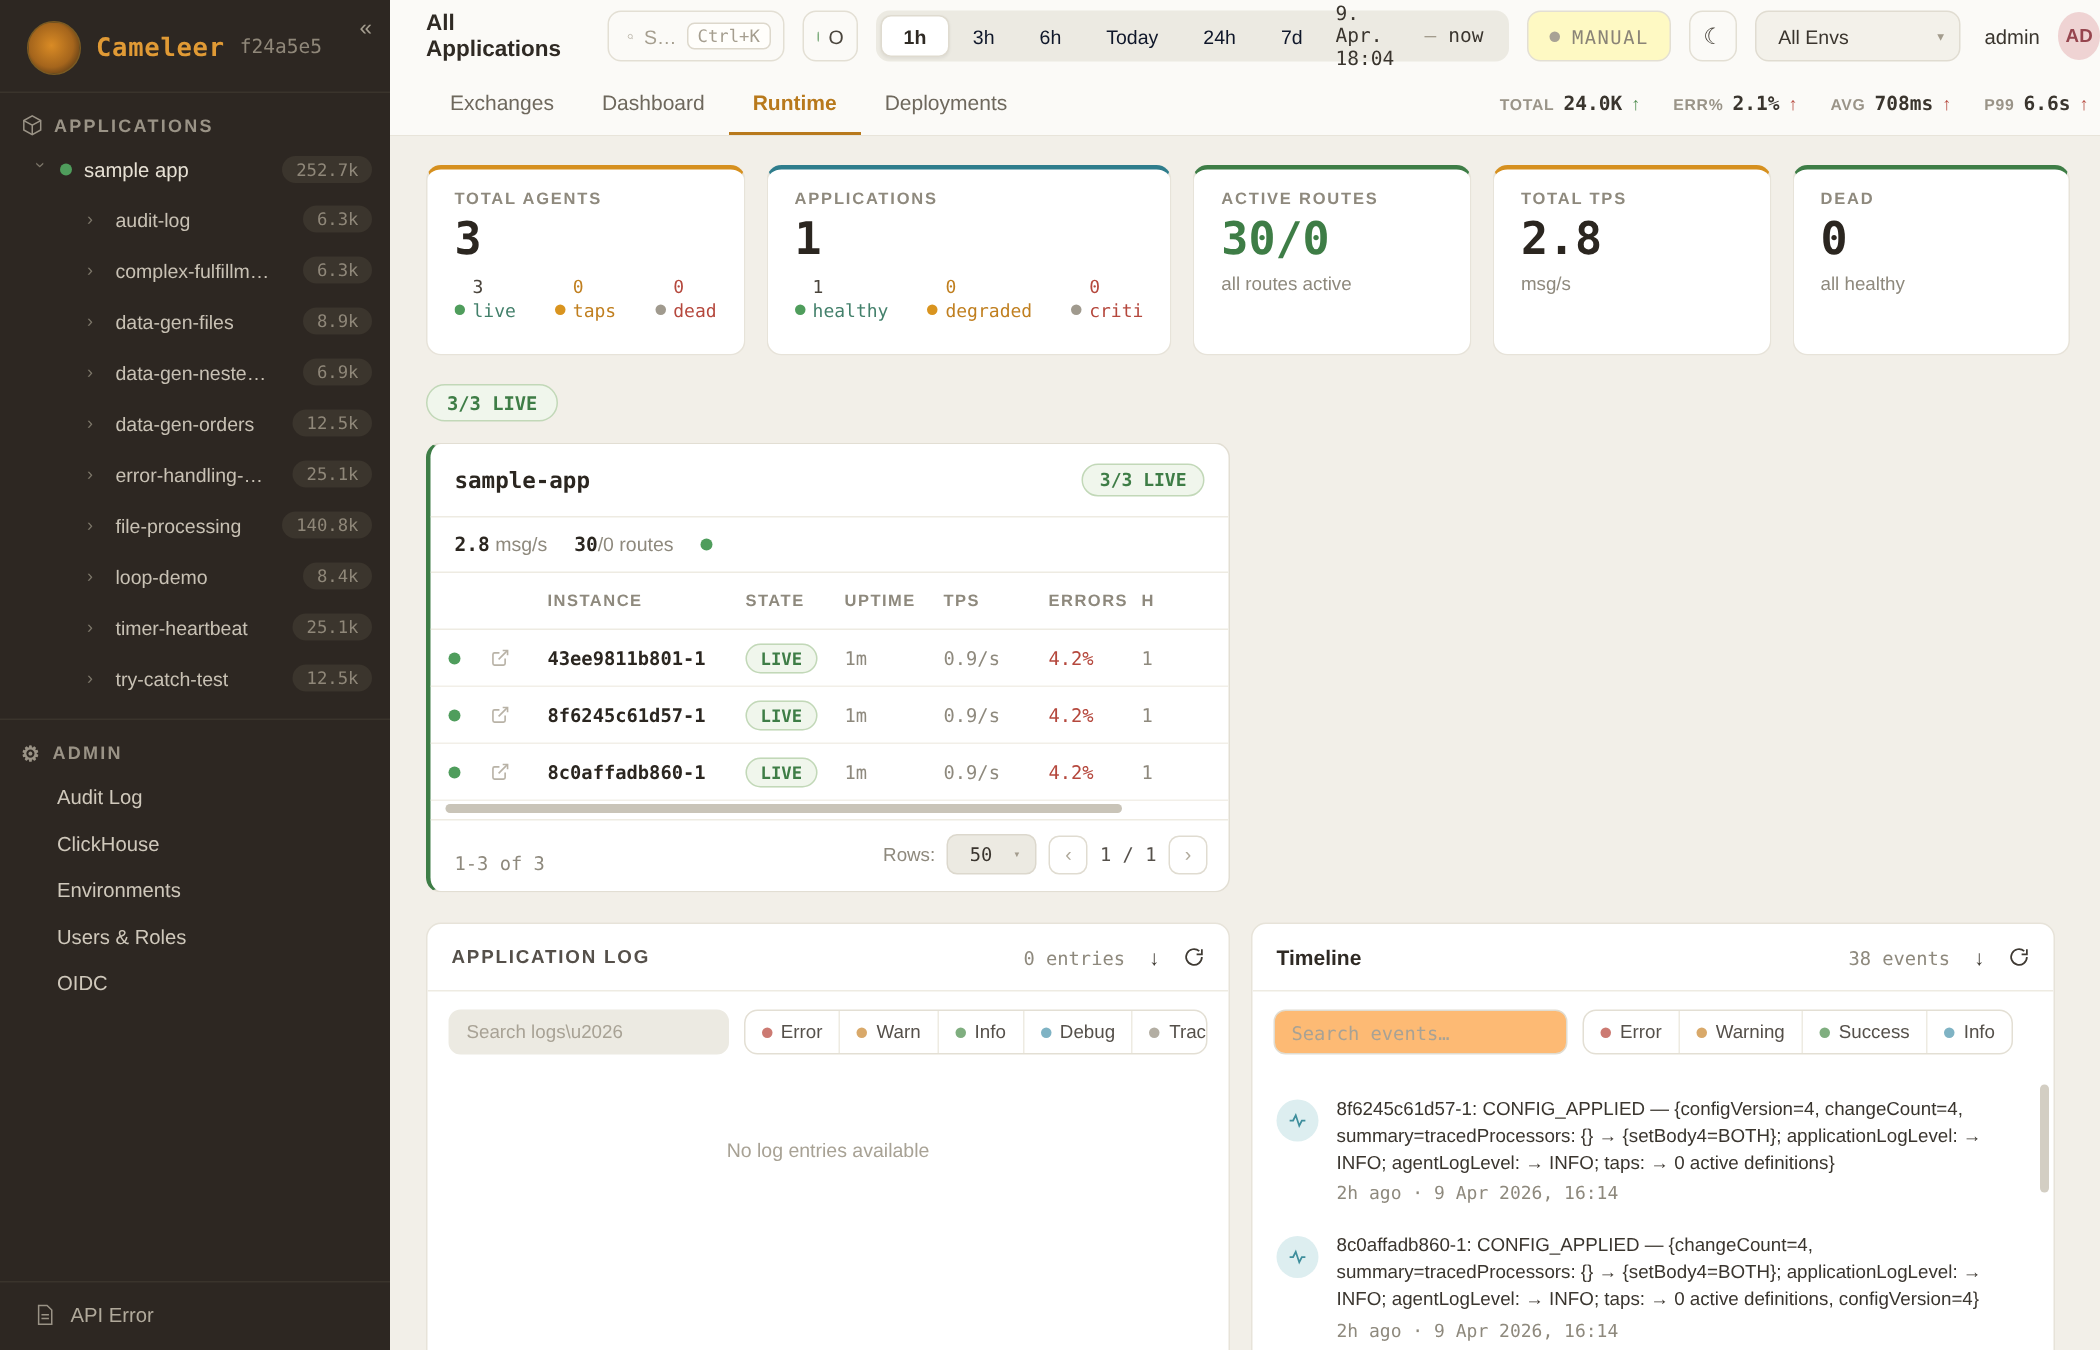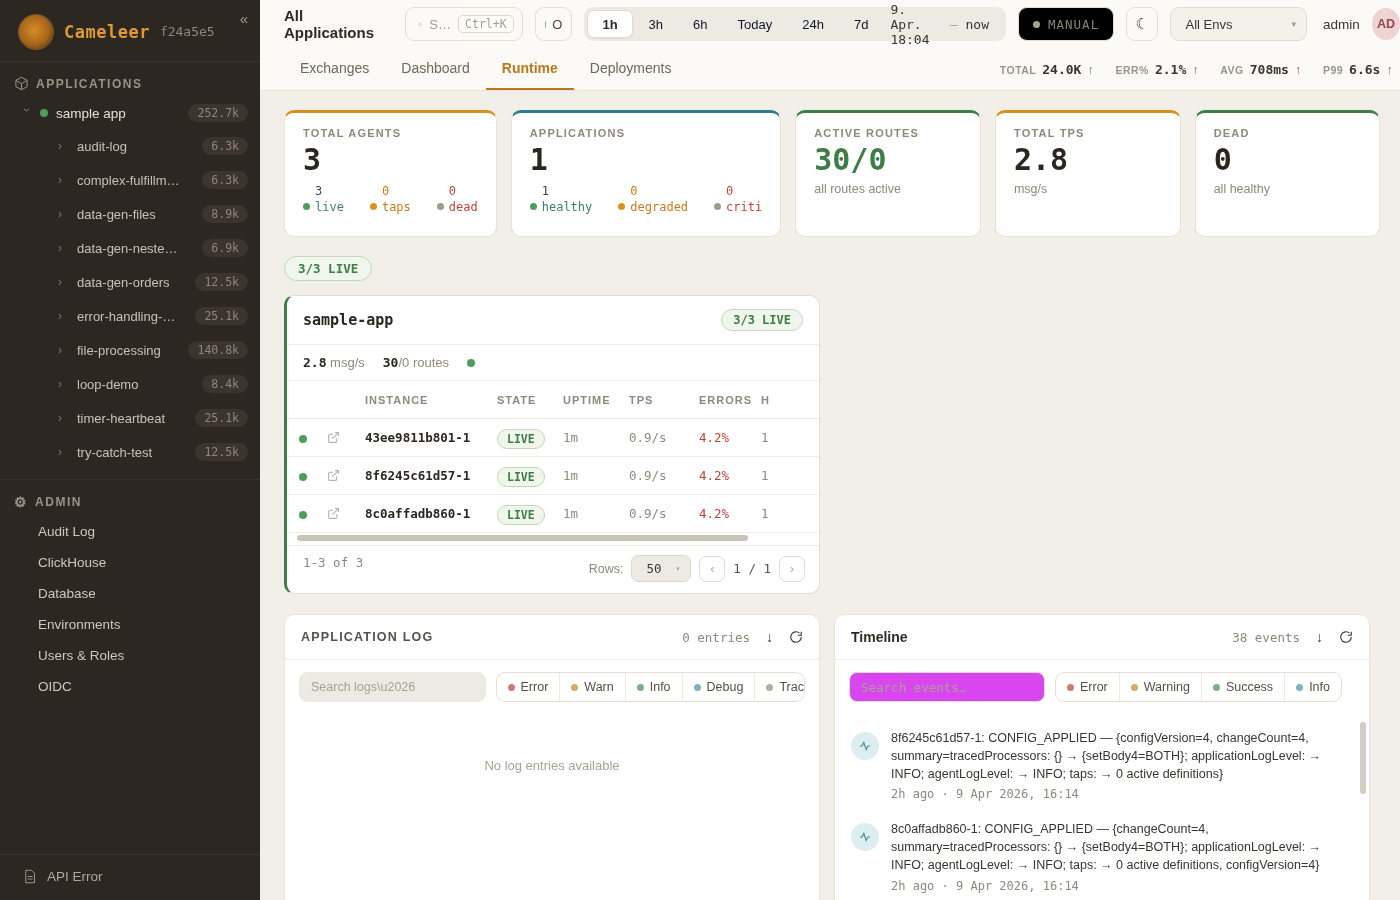--- a/index.html
+++ b/index.html
@@ -35,21 +35,21 @@
   .page-title { font-size:15px; font-weight:bold; color:#2f2a24; margin-right:8px; }
   .search-btn { display:flex; align-items:center; gap:7px; border:1px solid #e3dfd4; border-radius:9px; height:34px; padding:0 8px 0 12px; color:#a59e8f; font-size:13px; background:#fbfaf7; cursor:pointer; width:118px; }
   .kbd { border:1px solid #ddd8cc; border-radius:5px; padding:1px 6px; font-size:11.5px; font-family:"DejaVu Sans Mono", monospace; color:#a59e8f; background:#fffefb; }
   .online-pill { display:flex; align-items:center; gap:6px; border:1px solid #e3dfd4; border-radius:9px; height:34px; padding:0 9px; font-size:13px; color:#4a453d; width:40px; overflow:hidden; cursor:pointer; }
   .dot-sm { width:7px; height:7px; border-radius:50%; display:inline-block; }
   .time-seg { display:flex; align-items:center; background:#eceae2; border-radius:9px; height:34px; padding:3px; gap:2px; }
   .seg-btn { border:none; background:transparent; font-size:13px; color:#0f172a; padding:0 14px; height:28px; border-radius:7px; cursor:pointer; font-family:"Liberation Sans", sans-serif; }
   .seg-btn.active { background:#ffffff; color:#2f2a24; font-weight:bold; border:1px solid #dfdbd0; box-shadow:0 1px 2px rgba(0,0,0,.05); }
   .date-range { display:flex; align-items:center; gap:8px; font-family:"DejaVu Sans Mono", monospace; font-size:13px; color:#3a352e; padding:0 14px 0 6px; }
   .date-range .dash { color:#a39c8d; }
-  .manual-btn { display:flex; align-items:center; gap:8px; border:1px solid #e3dfd4; border-radius:9px; height:34px; padding:0 14px; font-family:"DejaVu Sans Mono", monospace; font-size:12.5px; color:#8a8477; letter-spacing:1px; background:#000000; cursor:pointer; }
+  .manual-btn { display:flex; align-items:center; gap:8px; border:1px solid #e3dfd4; border-radius:9px; height:34px; padding:0 14px; font-family:"DejaVu Sans Mono", monospace; font-size:12.5px; color:#8a8477; letter-spacing:1px; background:#fef9c3; cursor:pointer; }
   .icon-btn { width:36px; height:34px; border:1px solid #e3dfd4; border-radius:9px; display:flex; align-items:center; justify-content:center; color:#4a453d; font-size:15px; background:#fbfaf7; cursor:pointer; }
   .env-select { display:flex; align-items:center; justify-content:space-between; width:150px; height:34px; background:#f3f1ea; border:1px solid #e0dcd1; border-radius:9px; padding:0 10px 0 14px; font-size:13px; color:#3a352e; cursor:pointer; }
   .env-select .caret { color:#a39c8d; font-size:9px; }
   .user-name { font-size:13.5px; color:#3a352e; margin-left:4px; }
   .avatar { width:32px; height:32px; border-radius:50%; background:#efd3d3; color:#96454e; font-size:12.5px; font-weight:bold; display:flex; align-items:center; justify-content:center; }
 
   .tabbar { height:43px; display:flex; align-items:center; padding:0 24px; background:#fbfaf7; border-bottom:1px solid #e8e4da; }
   .tab { font-size:14px; color:#6e685d; padding:0 16px; height:42px; display:flex; align-items:center; cursor:pointer; border-bottom:2px solid transparent; }
   .tab.active { color:#b8791c; font-weight:bold; border-bottom:2px solid #b8791c; }
   .topstats { margin-left:auto; display:flex; align-items:center; gap:22px; }
@@ -96,41 +96,41 @@
   .tbl-head { border-bottom:1px solid #eeebe2; }
   .tbl-row { border-bottom:1px solid #f2efe8; }
   .th { font-size:11px; font-weight:bold; letter-spacing:1px; color:#8e897d; }
   .c-dot { width:28px; } .c-link { width:38px; } .c-inst { width:132px; } .c-state { width:66px; } .c-up { width:66px; } .c-tps { width:70px; } .c-err { width:62px; } .c-h { width:30px; overflow:hidden; }
   .td { font-family:"DejaVu Sans Mono", monospace; font-size:12.5px; color:#8e897d; }
   .td.inst { font-weight:bold; color:#2b2620; }
   .td.err { color:#b5483d; }
   .state-pill { font-family:"DejaVu Sans Mono", monospace; font-size:11.5px; font-weight:bold; color:#3e7d46; background:#f0f6ec; border:1px solid #c2d8b8; border-radius:12px; padding:2px 9px; }
   .hscroll { height:8px; margin:2px 10px; border-radius:4px; }
   .hscroll .hthumb { width:88%; height:6px; border-radius:3px; background:#c9c4b8; }
-  .ac-footer { display:flex; align-items:flex-start; padding:9px 14px 11px 16px; border-top:1px solid #eeebe2; font-size:12.5px; color:#8e897d; gap:10px; }
+  .ac-footer { display:flex; align-items:flex-end; padding:9px 14px 11px 16px; border-top:1px solid #eeebe2; font-size:12.5px; color:#8e897d; gap:10px; }
   .foot-range { font-family:"DejaVu Sans Mono", monospace; }
   .rows-wrap { margin-left:auto; display:flex; align-items:center; gap:8px; }
   .rows-select { display:flex; align-items:center; gap:14px; background:#eceae2; border:1px solid #dcd8cd; border-radius:7px; padding:5px 10px 5px 14px; font-family:"DejaVu Sans Mono", monospace; color:#3a352e; font-size:12.5px; cursor:pointer; }
   .rows-select .caret { color:#a39c8d; font-size:8px; }
   .pg-btn { width:26px; height:26px; border:1px solid #e0dcd1; border-radius:7px; display:flex; align-items:center; justify-content:center; color:#b0aa9c; background:#fff; cursor:pointer; font-size:13px; }
   .pg-info { font-family:"DejaVu Sans Mono", monospace; color:#55504a; }
 
   
   .panels { display:flex; gap:14px; margin-top:20px; }
   .panel { width:536px; background:#ffffff; border:1px solid #e7e3d9; border-radius:10px; height:460px; overflow:hidden; }
   .p-header { display:flex; align-items:center; padding:14px 16px; border-bottom:1px solid #eeebe2; }
   .p-title-caps { font-size:12.5px; font-weight:bold; letter-spacing:1.2px; color:#55504a; }
   .p-title { font-size:14px; font-weight:bold; color:#2f2a24; }
   .p-count { margin-left:auto; font-family:"DejaVu Sans Mono", monospace; font-size:12.5px; color:#8e897d; }
   .p-icon { color:#3f3a33; margin-left:16px; cursor:pointer; font-size:14px; display:flex; align-items:center; }
   .p-toolbar { display:flex; align-items:center; gap:10px; padding:12px 14px; }
   .search-input { height:30px; border-radius:8px; font-size:12.5px; padding:0 11px; outline:none; width:196px; }
   .search-gray { background:#eceae2; border:1px solid #eceae2; color:#737373; font-family:"Liberation Sans", sans-serif; }
   .search-gray::placeholder { color:#a8a295; }
-  .search-bordered { background:#d946ef; border:1px solid #e0dcd1; font-family:"DejaVu Sans Mono", monospace; color:#3a352e; }
+  .search-bordered { background:#fdba74; border:1px solid #e0dcd1; font-family:"DejaVu Sans Mono", monospace; color:#3a352e; }
   .search-bordered::placeholder { color:#a8a295; }
   .chips { display:flex; border:1px solid #e3dfd4; border-radius:9px; overflow:hidden; background:#fff; }
   .chip { display:flex; align-items:center; gap:6px; padding:7px 11px; font-size:12.5px; color:#55504a; border-right:1px solid #eeebe2; cursor:pointer; white-space:nowrap; }
   .chip:last-child { border-right:none; }
   .d-err { background:#cc7a72; } .d-warn { background:#d9a96a; } .d-info { background:#7fae7f; } .d-debug { background:#7fb3c4; } .d-trace { background:#b3aea3; }
   .log-empty { text-align:center; color:#a8a295; font-size:13px; padding-top:44px; }
 
   .events { position:relative; padding:6px 14px 0 14px; }
   .ev-scroll { position:absolute; right:3px; top:8px; width:6px; height:72px; border-radius:3px; background:#d3cec3; }
   .event { display:flex; gap:12px; padding:10px 10px 10px 2px; }
@@ -221,21 +221,20 @@
       </div>
 
     <div class="sb-divider"></div>
 
     <div class="sb-section">
       <span style="font-size:14px;">⚙</span>
       <span>ADMIN</span>
     </div>
     <div class="sb-admin-item">Audit Log</div>
     <div class="sb-admin-item">ClickHouse</div>
-    <div class="sb-admin-item">Database</div>
     <div class="sb-admin-item">Environments</div>
     <div class="sb-admin-item">Users &amp; Roles</div>
     <div class="sb-admin-item">OIDC</div>
 
     <div class="sb-bottom">
       <svg class="ic" width="15" height="15" viewBox="0 0 24 24" fill="none" stroke="#9a9386" stroke-width="1.6">
           <path d="M6 2h9l5 5v15H6z"></path>
           <path d="M9 12h8M9 16h8"></path>
         </svg>
       <span>API Error</span>

